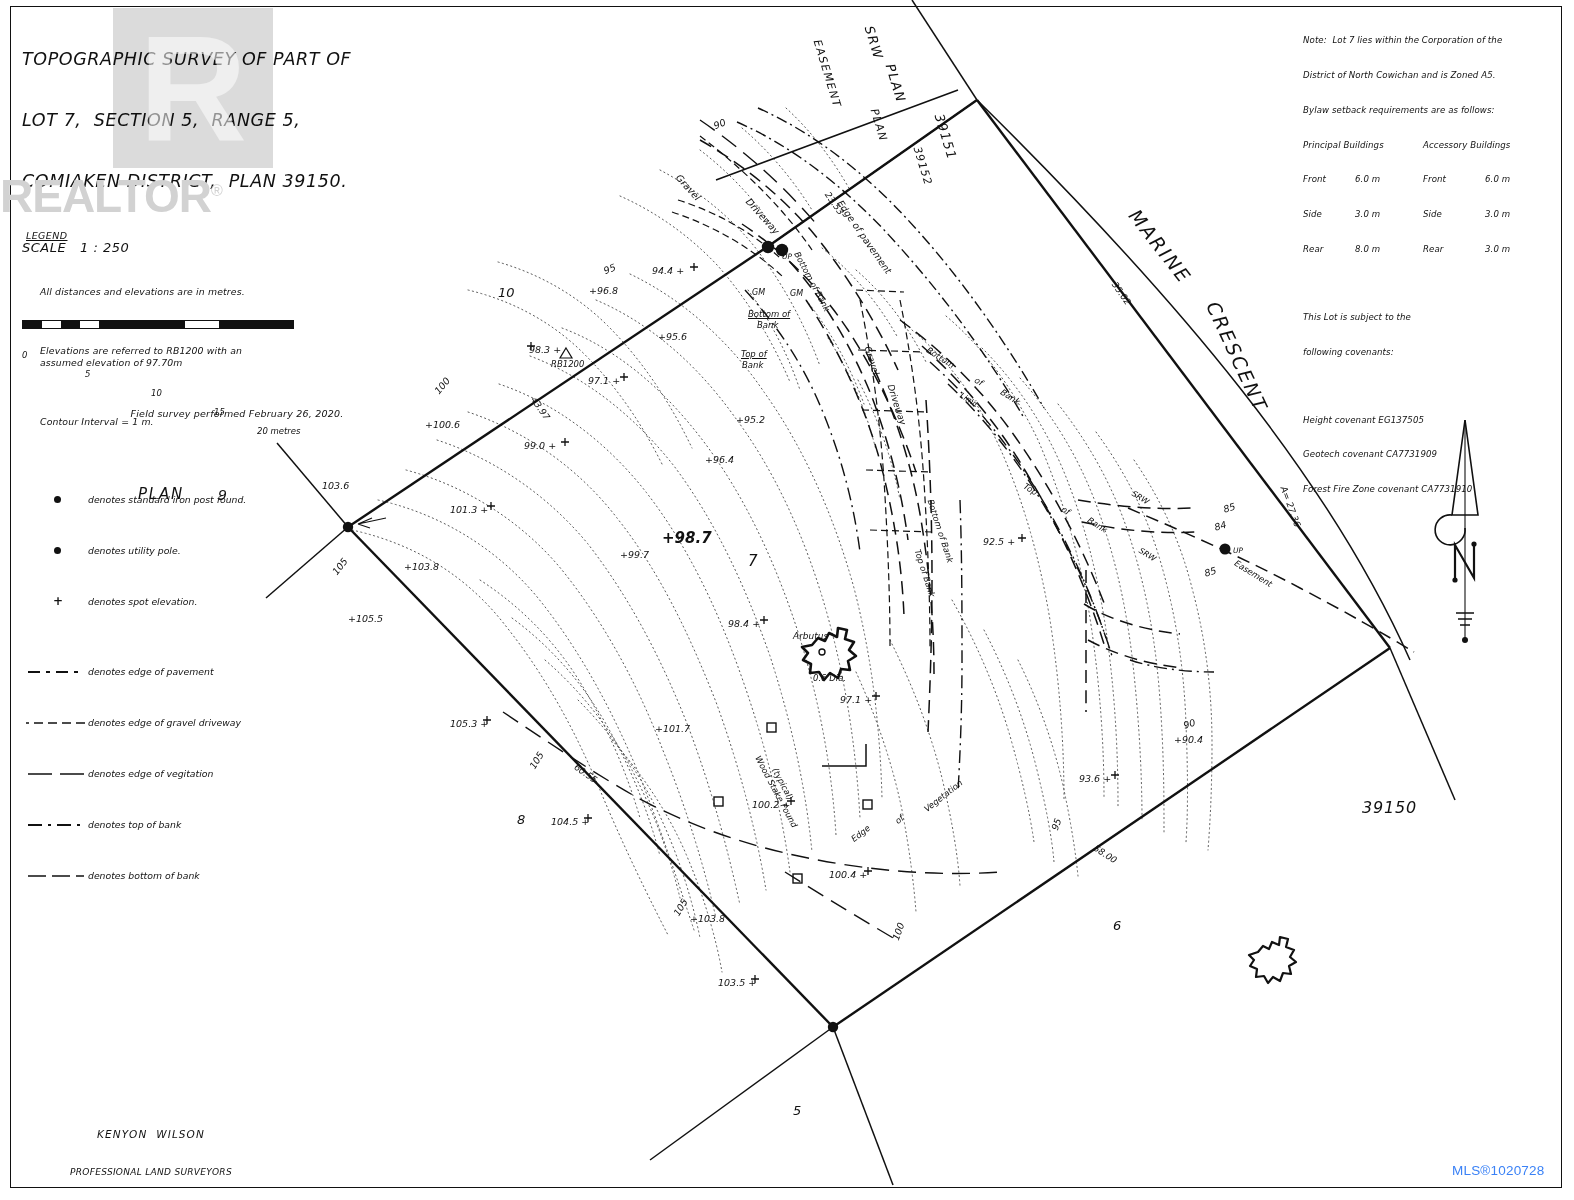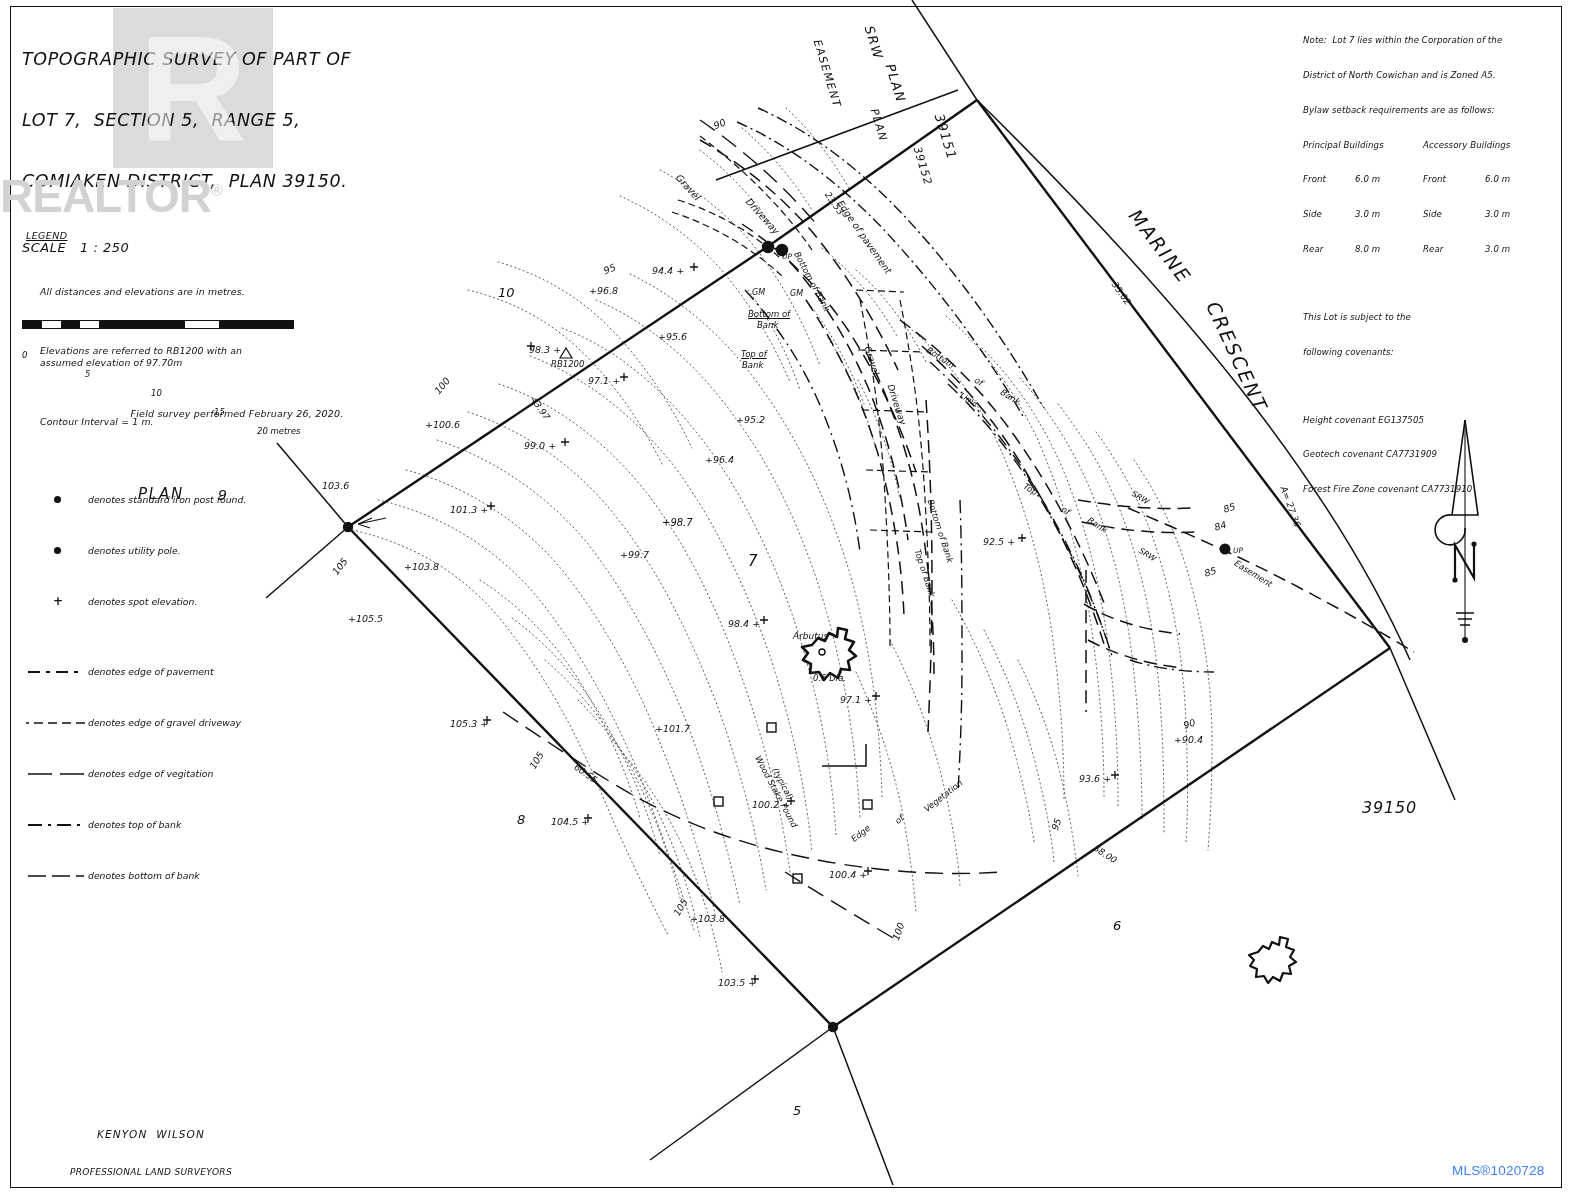--- a/index.html
+++ b/index.html
@@ -432,21 +432,21 @@
       <div class="mt" style="left: 652px; top: 265px; font-size: 9.5px; text-align: center;">94.4 +</div>
       <div class="mt" style="left: 658px; top: 331px; font-size: 9.5px;">+95.6</div>
       <div class="mt" style="left: 489px; top: 344px; font-size: 9.5px; margin-left: 40px;">98.3 +</div>
       <div class="mt" style="left: 588px; top: 375px; font-size: 9.5px;">97.1 +</div>
       <div class="mt" style="left: 524px; top: 440px; font-size: 9.5px;">99.0 +</div>
       <div class="mt" style="left: 736px; top: 414px; font-size: 9.5px;">+95.2</div>
       <div class="mt" style="left: 705px; top: 454px; font-size: 9.5px;">+96.4</div>
       <div class="mt" style="left: 425px; top: 419px; font-size: 9.5px;">+100.6</div>
       <div class="mt" style="left: 322px; top: 480px; font-size: 9.5px;">103.6</div>
       <div class="mt" style="left: 450px; top: 504px; font-size: 9.5px;">101.3 +</div>
-      <div class="mt" style="left: 662px; top: 517px; font-size: 10px;">+98.7</div>
+      <div class="mt" style="left: 662px; top: 529px; font-size: 15px; font-weight: bold;">+98.7</div>
       <div class="mt" style="left: 404px; top: 561px; font-size: 9.5px;">+103.8</div>
       <div class="mt" style="left: 620px; top: 549px; font-size: 9.5px;">+99.7</div>
       <div class="mt" style="left: 983px; top: 536px; font-size: 9.5px;">92.5 +</div>
       <div class="mt" style="left: 348px; top: 613px; font-size: 9.5px;">+105.5</div>
       <div class="mt" style="left: 728px; top: 618px; font-size: 9.5px;">98.4 +</div>
       <div class="mt" style="left: 840px; top: 694px; font-size: 9.5px;">97.1 +</div>
       <div class="mt" style="left: 450px; top: 718px; font-size: 9.5px;">105.3 +</div>
       <div class="mt" style="left: 1174px; top: 734px; font-size: 9.5px;">+90.4</div>
       <div class="mt" style="left: 655px; top: 723px; font-size: 9.5px;">+101.7</div>
       <div class="mt" style="left: 752px; top: 799px; font-size: 9.5px;">100.2 +</div>

